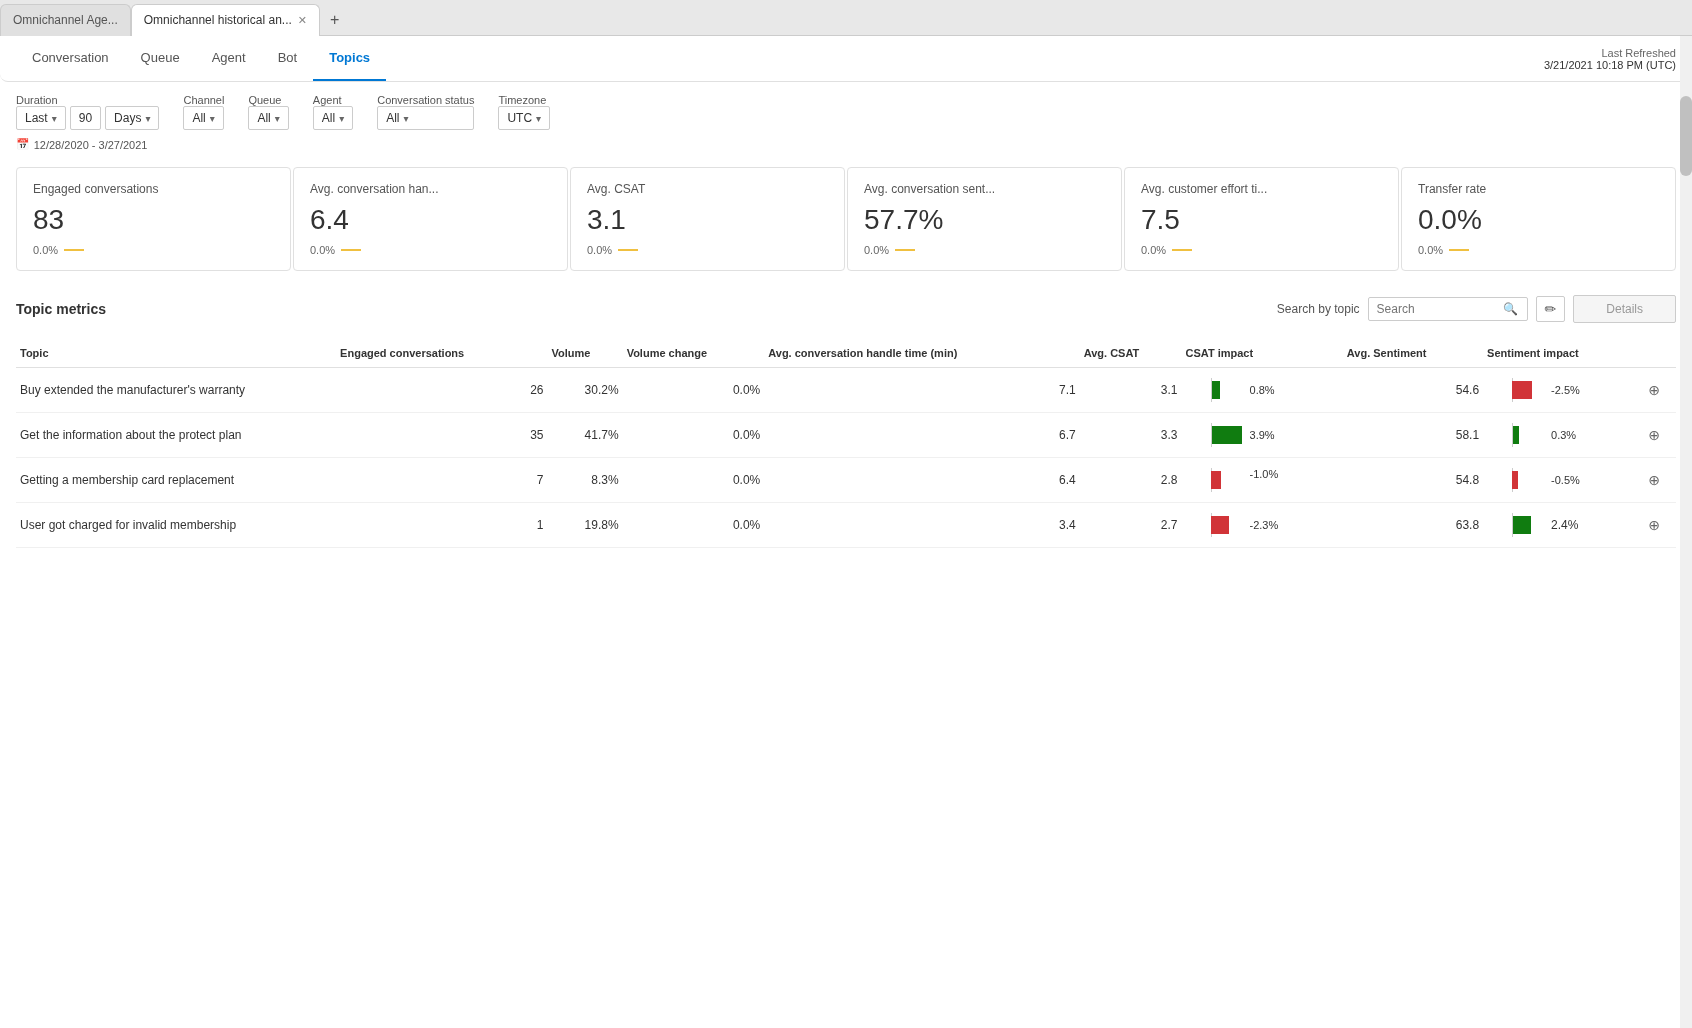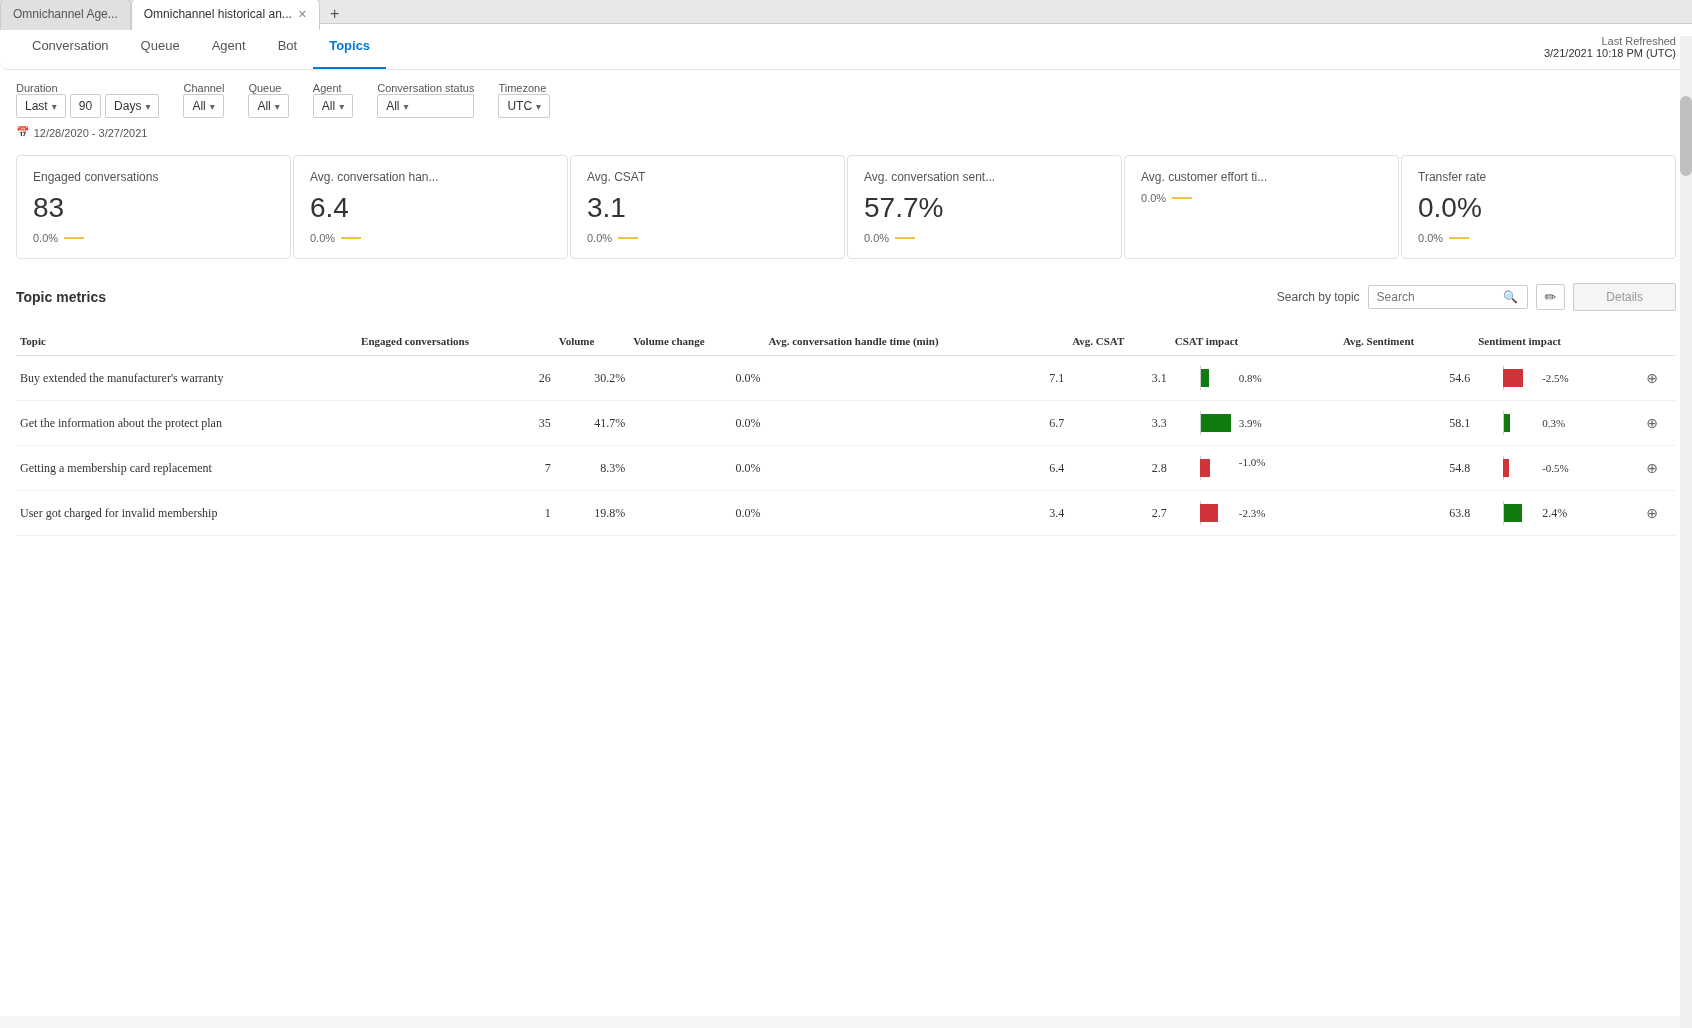--- a/index.html
+++ b/index.html
@@ -5,21 +5,21 @@
     * { box-sizing: border-box; margin: 0; padding: 0; }
     body { font-family: 'Segoe UI', Arial, sans-serif; font-size: 13px; background: #f5f5f5; color: #333; }
 
     
     .browser-tabs {
       display: flex;
       align-items: center;
       background: #e8e8e8;
       padding: 4px 0 0 0;
       border-bottom: 1px solid #ccc;
-      height: 24px;
+      height: 36px;
     }
     .tab {
       display: flex;
       align-items: center;
       padding: 4px 12px;
       background: #e0e0e0;
       border: 1px solid #ccc;
       border-bottom: none;
       border-radius: 6px 6px 0 0;
       font-size: 12px;
@@ -145,21 +145,21 @@
       border: 1px solid #ccc;
       background: #f5f5f5;
       padding: 6px 32px;
       cursor: pointer;
       border-radius: 2px;
       font-size: 12px;
       color: #999;
     }
 
     
-    .topic-table { width: 100%; border-collapse: collapse; font-family: Liberation Serif, serif; }
+    .topic-table { width: 100%; border-collapse: collapse; }
     .topic-table th {
       text-align: left;
       font-size: 11px;
       font-weight: 600;
       color: #333;
       padding: 8px 4px;
       border-bottom: 1px solid #e0e0e0;
     }
     .topic-table td {
       padding: 10px 4px;
@@ -308,20 +308,21 @@
       <div class="metric-card">
       <div class="metric-title">Avg. conversation sent...</div>
       <div class="metric-value">57.7%</div>
       <div class="metric-change">
         <span>0.0%</span>
         <div class="metric-bar" style="background:#f0c040"></div>
       </div>
     </div>
       <div class="metric-card">
       <div class="metric-title">Avg. customer effort ti...</div>
+      <div class="metric-value">7.5</div>
       <div class="metric-change">
         <span>0.0%</span>
         <div class="metric-bar" style="background:#f0c040"></div>
       </div>
     </div>
       <div class="metric-card">
       <div class="metric-title">Transfer rate</div>
       <div class="metric-value">0.0%</div>
       <div class="metric-change">
         <span>0.0%</span>

